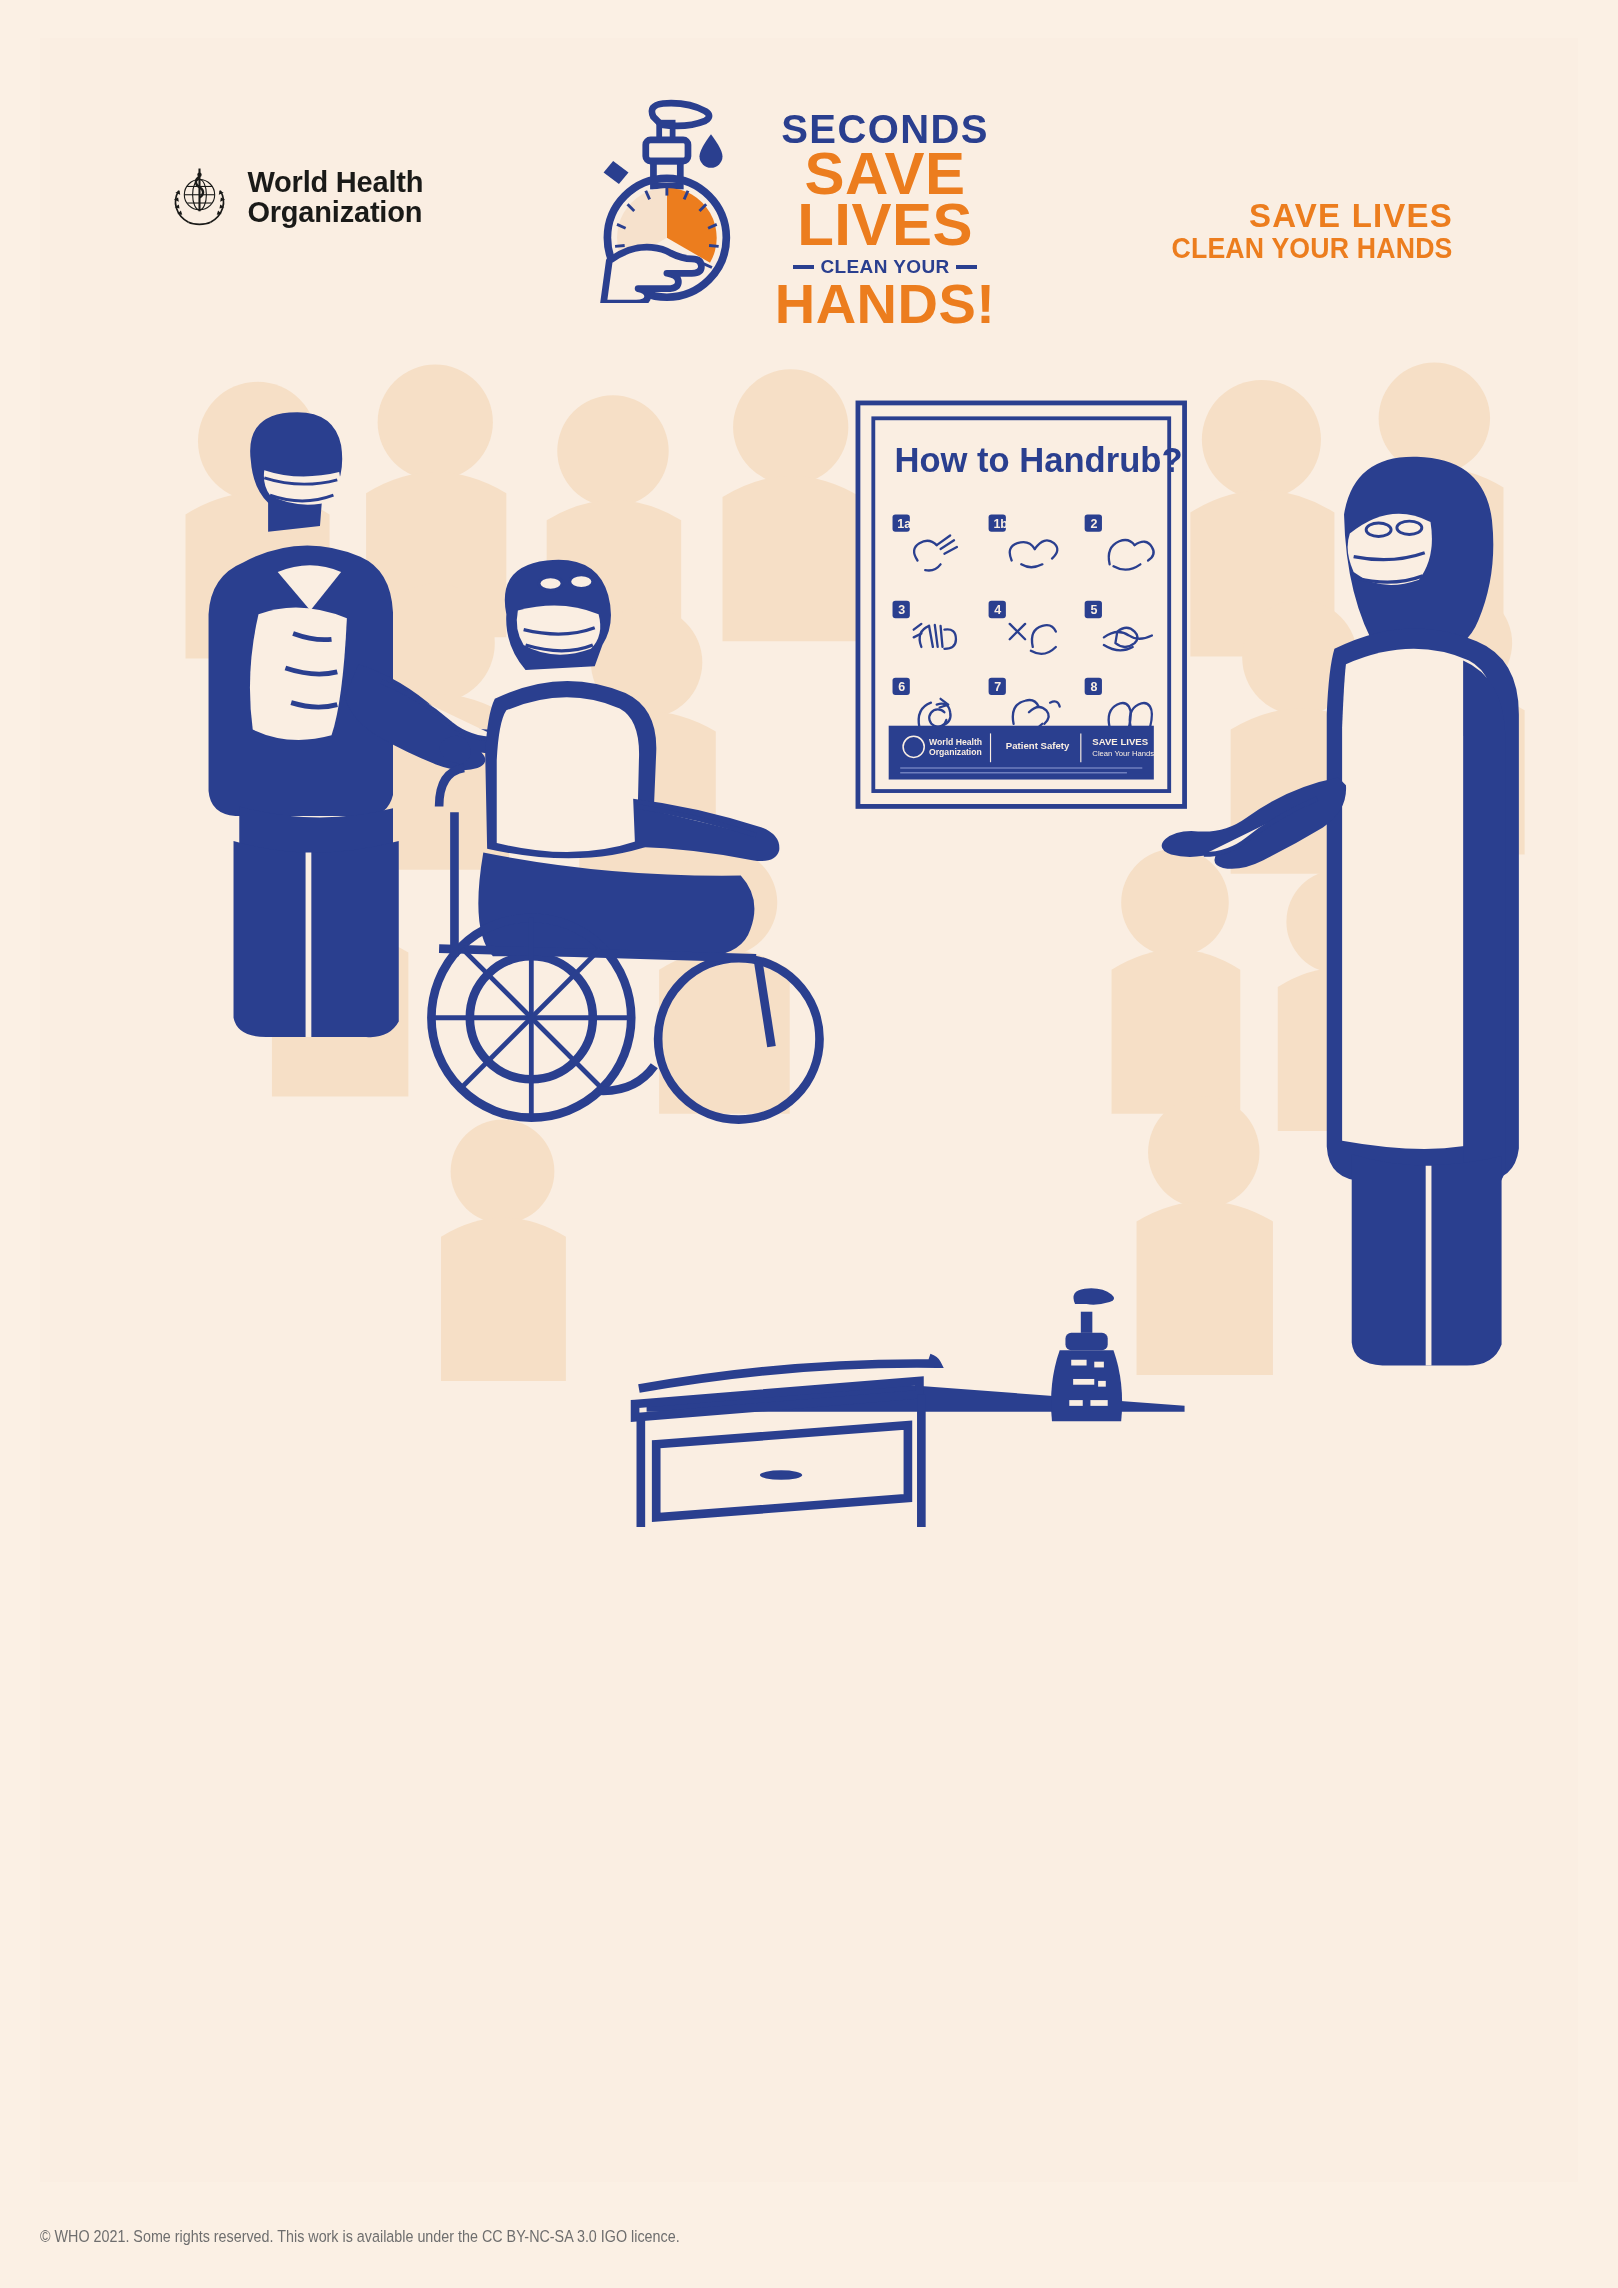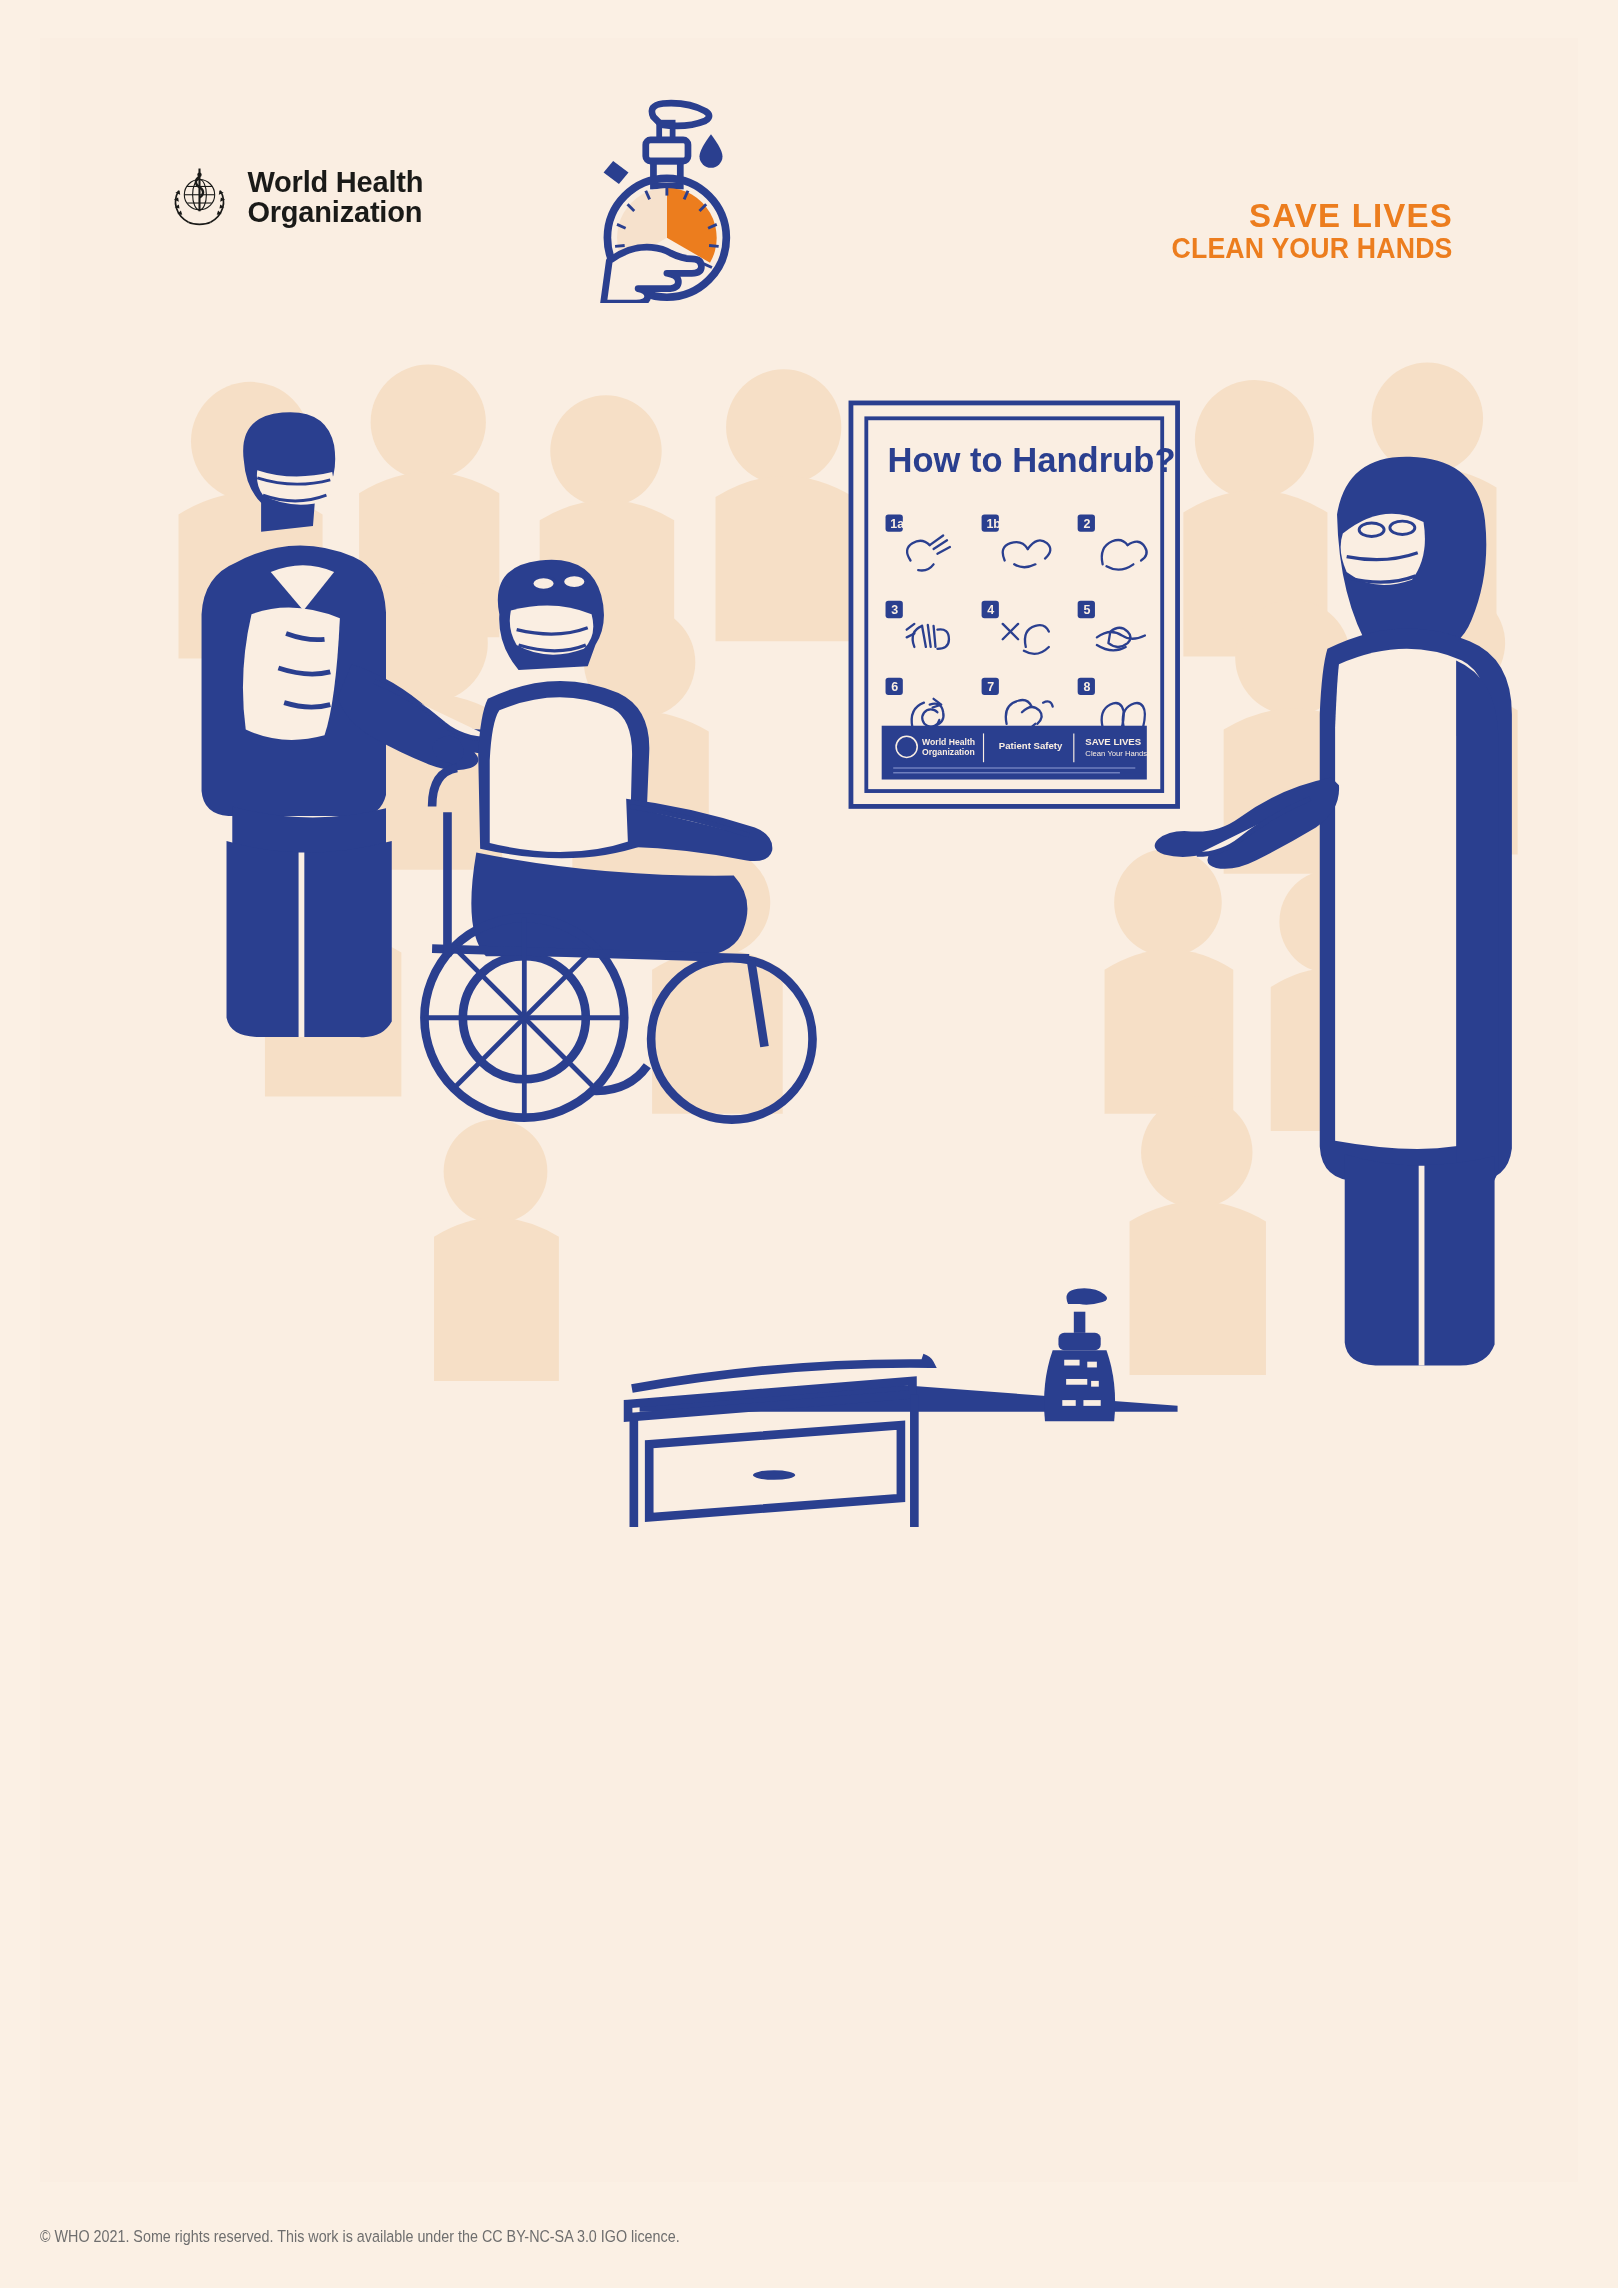--- a/index.html
+++ b/index.html
@@ -23,21 +23,21 @@
   .ll-clean .rule{height:3.8px;width:21px;background:#2A3F8F;display:block;}
   .ll-clean span.txt{font-size:19px;font-weight:bold;color:#2A3F8F;letter-spacing:0.4px;font-family:"Liberation Sans",sans-serif;}
   .ll-hands{font-size:56px;font-weight:bold;color:#EC7D1E;line-height:.88;letter-spacing:0.5px;font-family:"Liberation Sans",sans-serif;}
 
   .tagline{position:absolute;right:125px;top:161px;text-align:right;}
   .tag-1{font-size:33px;font-weight:bold;color:#EC7D1E;letter-spacing:1.2px;line-height:1.02;font-family:"Liberation Sans",sans-serif;}
   .tag-2{font-size:29px;font-weight:bold;color:#EC7D1E;letter-spacing:0.2px;line-height:1.05;font-family:"Liberation Sans",sans-serif;
          transform:scaleX(.92);transform-origin:right center;}
 
   
-  .scene{position:absolute;left:4px;top:288px;width:1538px;height:1201px;overflow:hidden;}
+  .scene{position:absolute;left:11px;top:288px;width:1538px;height:1201px;overflow:hidden;}
   .scene svg{display:block;}
 
   
   .headline{position:absolute;left:0;top:1528px;width:1538px;text-align:center;}
   .h-main{font-size:104px;font-weight:bold;color:#EC7D1E;letter-spacing:0.5px;line-height:1.0;
           transform:scaleX(.80);transform-origin:center top;font-family:"Liberation Sans",sans-serif;}
   .h-sub{margin-top:25px;font-size:71px;font-weight:bold;color:#2A3F8F;line-height:1.15;
          transform:scaleX(.80);transform-origin:center top;font-family:"Liberation Sans",sans-serif;}
 
   
@@ -117,20 +117,31 @@
               <line x1="45" y1="117" x2="52" y2="124"></line>
           <line x1="34" y1="138" x2="43" y2="142"></line>
               <line x1="32" y1="161" x2="42" y2="160"></line>
           <line x1="39" y1="183" x2="48" y2="179"></line>
         </g>
 
         <path d="M36 96 l-16 -12 l10 -12 l16 12z" fill="#2A3F8F"></path>
 
         <path d="M26 176 q22 -16 44 -14 q12 1 20 6 q12 6 22 6 q10 0 10 8 q0 7 -10 7 l-26 0 q12 2 12 9 q0 7 -12 7 l-30 0 q10 2 10 8 q0 7 -12 7 l-34 0 z" fill="#FAEEE2" stroke="#2A3F8F" stroke-width="7" stroke-linejoin="round"></path>
       </svg>
+      <div class="lockup-type">
+        <div class="ll-seconds">SECONDS</div>
+        <div class="ll-save">SAVE</div>
+        <div class="ll-lives">LIVES</div>
+        <div class="ll-clean">
+          <span class="rule"></span>
+          <span class="txt">CLEAN YOUR</span>
+          <span class="rule"></span>
+        </div>
+        <div class="ll-hands">HANDS!</div>
+      </div>
     </div>
 
     <div class="tagline">
       <div class="tag-1">SAVE LIVES</div>
       <div class="tag-2">CLEAN YOUR HANDS</div>
     </div>
   </div>
 
   <div class="scene">
     <svg width="1538" height="1201" viewBox="0 0 1601 1250">

